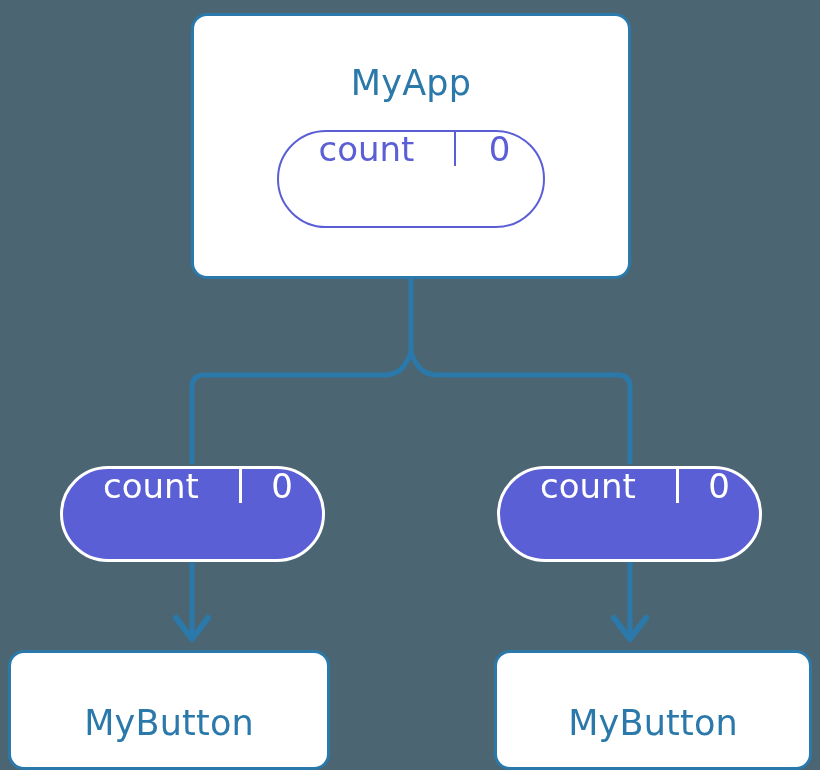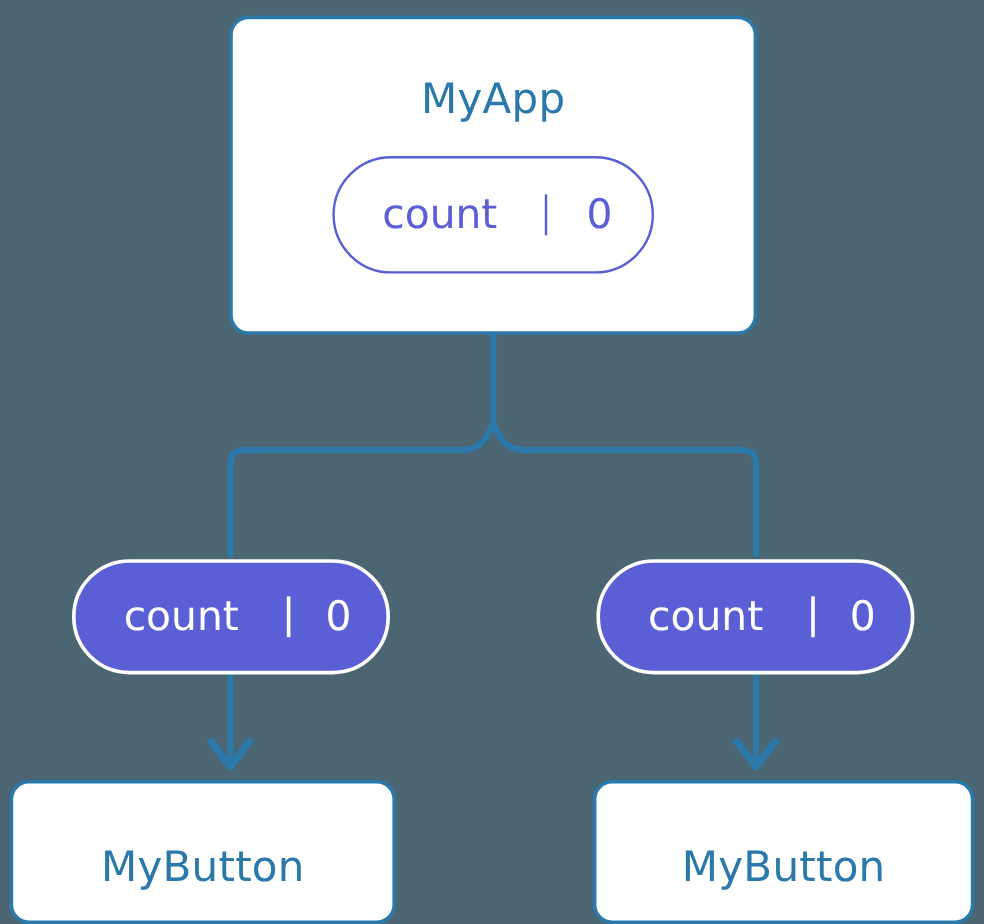--- a/index.html
+++ b/index.html
@@ -74,21 +74,21 @@
     left: 494px;
     top: 650px;
     width: 318px;
   }
 
   
   .pill {
     position: absolute;
     box-sizing: border-box;
     display: flex;
-    align-items: center;
+    align-items: flex-start;
     border-radius: 999px;
     overflow: hidden;
   }
   .pill .pill-key,
   .pill .pill-val {
     display: flex;
     align-items: center;
     justify-content: center;
     font-size: 34px;
     line-height: 1;

